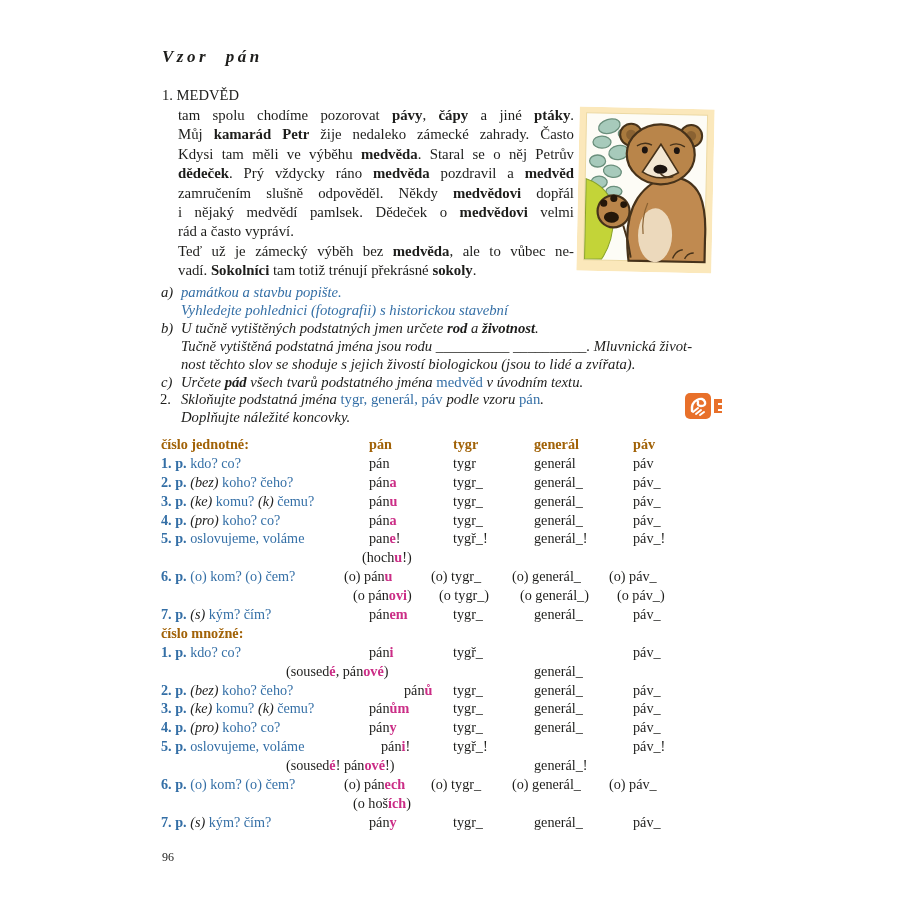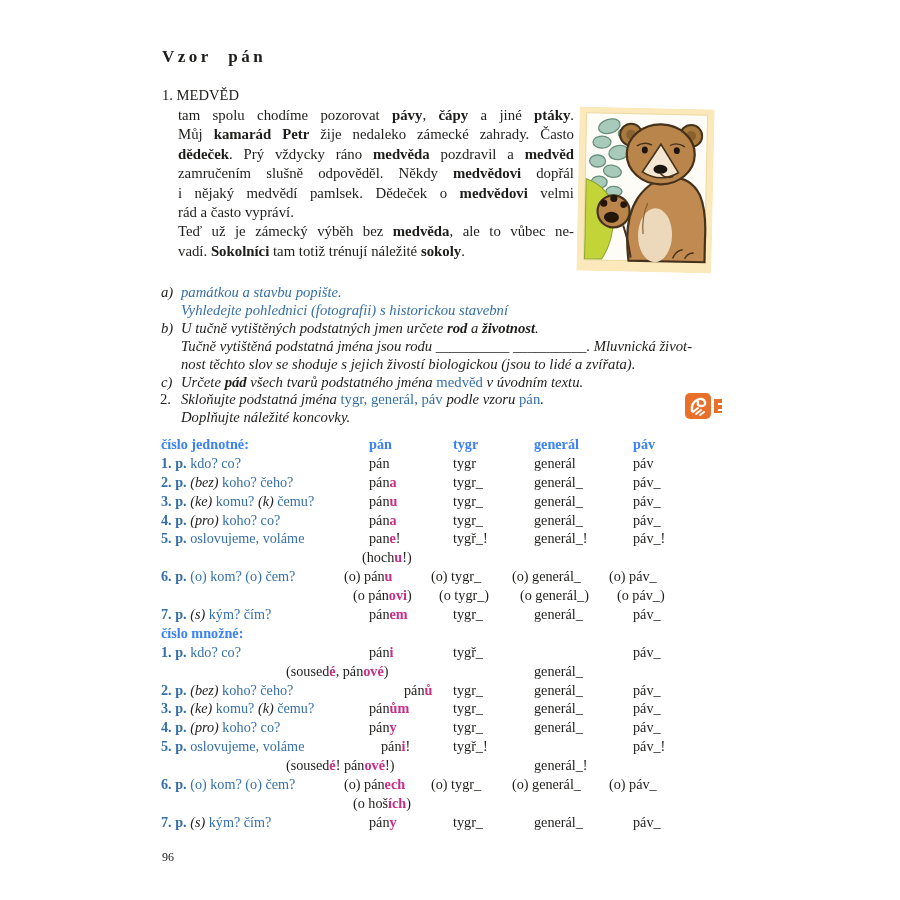--- a/index.html
+++ b/index.html
@@ -2,27 +2,27 @@
 <html lang="cs"><head>
 <meta charset="utf-8">
 <style>
   html,body{margin:0;padding:0;}
   body{
     width:900px;height:900px;background:#ffffff;position:relative;
     font-family:"Liberation Serif", serif;color:#1d1d1b;overflow:hidden;
   }
   .b{font-weight:bold}
   .bl{color:#346fa6}
-  .or{color:#3b82f6;font-weight:bold}
+  .or{color:#a16207;font-weight:bold}
   .mg{color:#cb2d86;font-weight:bold}
   .it{font-style:italic;color:#222}
   .up{font-style:normal}
 
   .title{position:absolute;left:162px;top:47px;font-size:17px;font-weight:bold;
-         letter-spacing:3.5px;word-spacing:9px;}
+         letter-spacing:3.5px;word-spacing:9px;font-style:italic;}
   .h1{position:absolute;left:162px;top:87px;font-size:14.6px;}
 
   .intro{position:absolute;left:178px;top:106px;width:396px;font-size:14.8px;line-height:19.4px;}
   .intro .jline{text-align:justify;text-align-last:justify;}
   .intro .lline{text-align:left;}
 
   .bear{position:absolute;left:578px;top:108px;width:135px;height:164px;transform:rotate(1.2deg);}
 
   .tasks{position:absolute;left:181px;top:284px;font-size:14.7px;line-height:17.9px;font-style:italic;}
   .task{position:relative;white-space:nowrap;}
@@ -42,26 +42,27 @@
 </style>
 </head>
 <body>
 
 <div class="title">Vzor pán</div>
 <div class="h1">1. MEDVĚD</div>
 
 <div class="intro">
   <div class="jline"><span>tam spolu chodíme pozorovat </span><span class="b">pávy</span><span>, </span><span class="b">čápy</span><span> a jiné </span><span class="b">ptáky</span><span>.</span></div>
   <div class="jline"><span>Můj </span><span class="b">kamarád Petr</span><span> žije nedaleko zámecké zahrady. Často</span></div>
+  <div class="jline"><span>Kdysi tam měli ve výběhu </span><span class="b">medvěda</span><span>. Staral se o něj Petrův</span></div>
   <div class="jline"><span class="b">dědeček</span><span>. Prý vždycky ráno </span><span class="b">medvěda</span><span> pozdravil a </span><span class="b">medvěd</span></div>
   <div class="jline"><span>zamručením slušně odpověděl. Někdy </span><span class="b">medvědovi</span><span> dopřál</span></div>
   <div class="jline"><span>i nějaký medvědí pamlsek. Dědeček o </span><span class="b">medvědovi</span><span> velmi</span></div>
   <div class="lline"><span>rád a často vypráví.</span></div>
   <div class="jline"><span>Teď už je zámecký výběh bez </span><span class="b">medvěda</span><span>, ale to vůbec ne-</span></div>
-  <div class="lline"><span>vadí. </span><span class="b">Sokolníci</span><span> tam totiž trénují náležité </span><span class="b">sokoly</span><span>.</span></div>
+  <div class="lline"><span>vadí. </span><span class="b">Sokolníci</span><span> tam totiž trénují překrásné </span><span class="b">sokoly</span><span>.</span></div>
 </div>
 
 <svg class="bear" viewBox="0 0 135 164" xmlns="http://www.w3.org/2000/svg">
   <rect x="0" y="0" width="135" height="164" fill="#fbe8bb"></rect>
   <rect x="7" y="6" width="121" height="147" fill="#fdfcf6" stroke="#ecd9a4" stroke-width="1"></rect>
   <g stroke="#6a8f7c" stroke-width="1.3" fill="#a7cabb">
     <ellipse cx="30" cy="19" rx="11" ry="7" transform="rotate(-18 30 19)"></ellipse>
     <ellipse cx="48" cy="27" rx="9" ry="6" transform="rotate(12 48 27)"></ellipse>
     <ellipse cx="23" cy="35" rx="9" ry="6"></ellipse>
     <ellipse cx="40" cy="45" rx="10" ry="7" transform="rotate(-12 40 45)"></ellipse>

